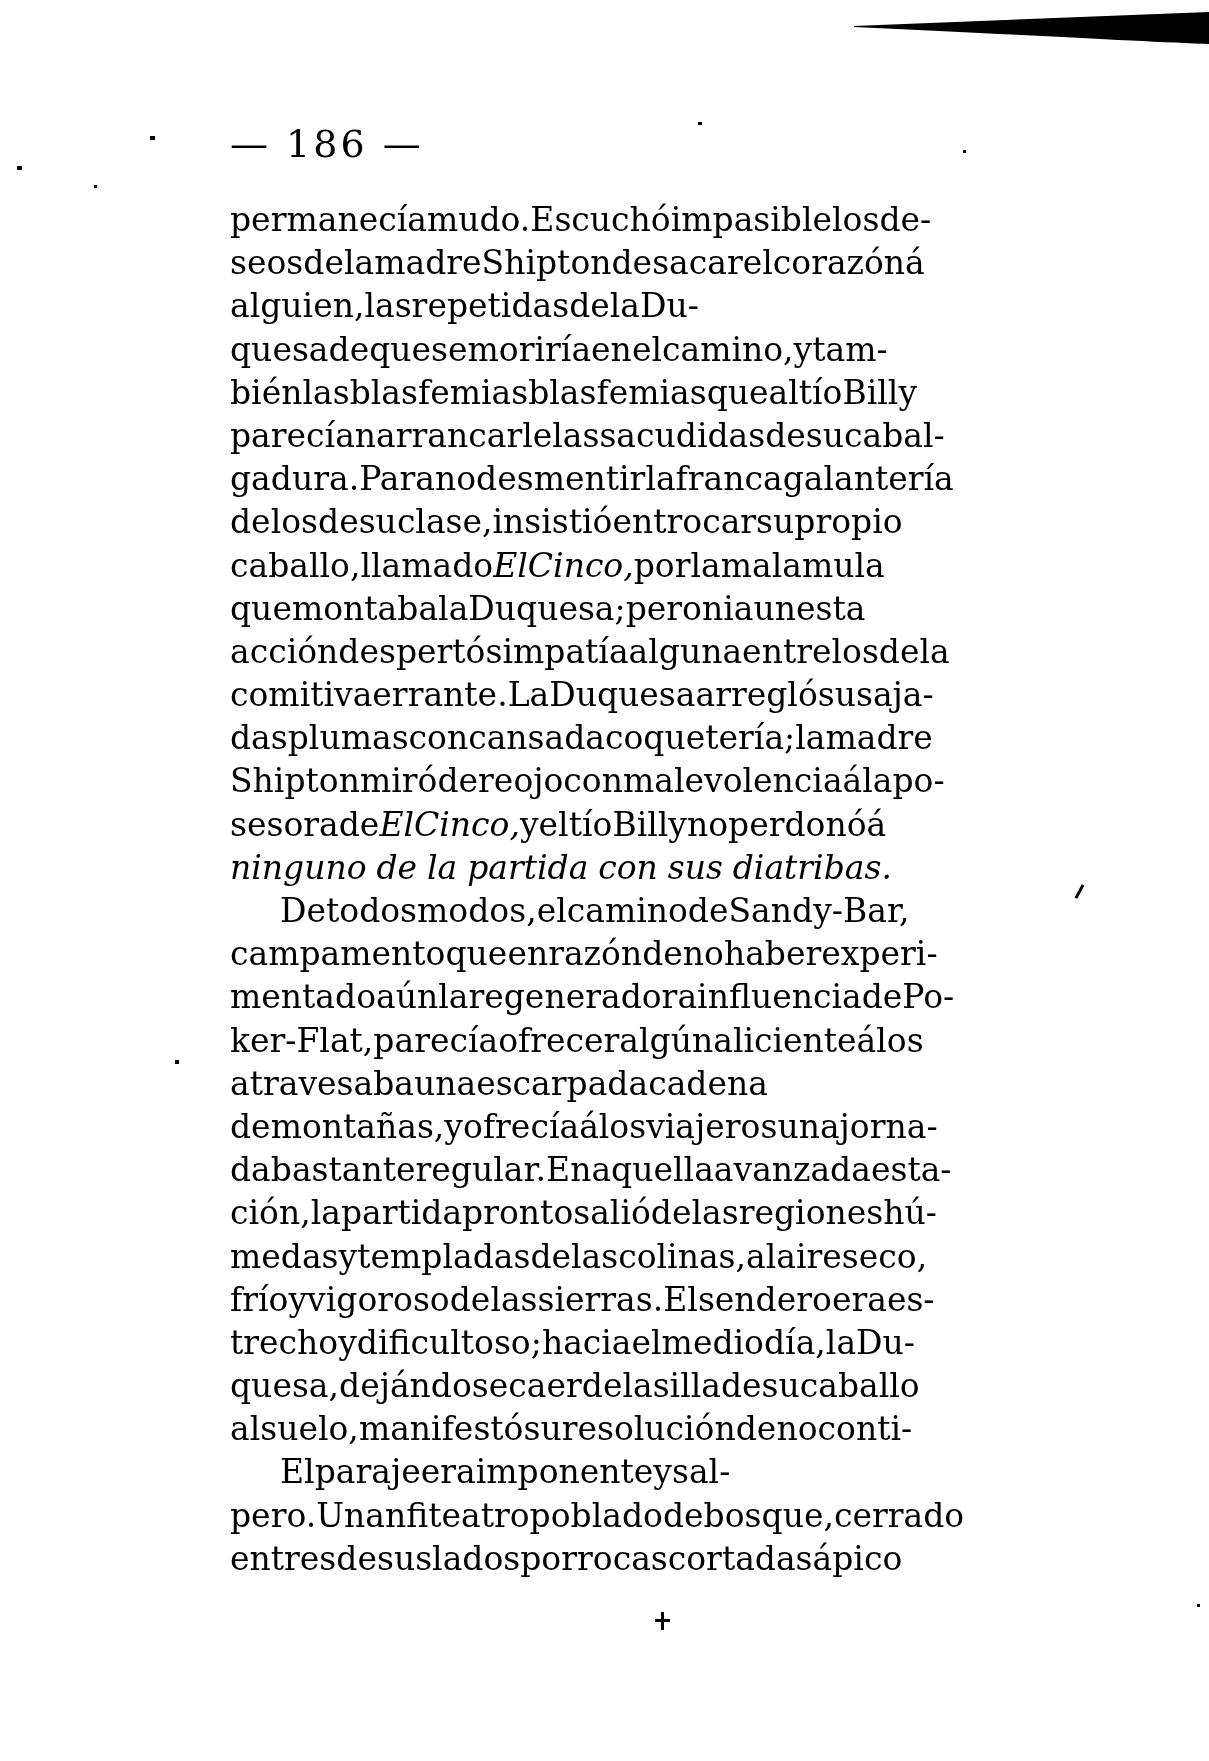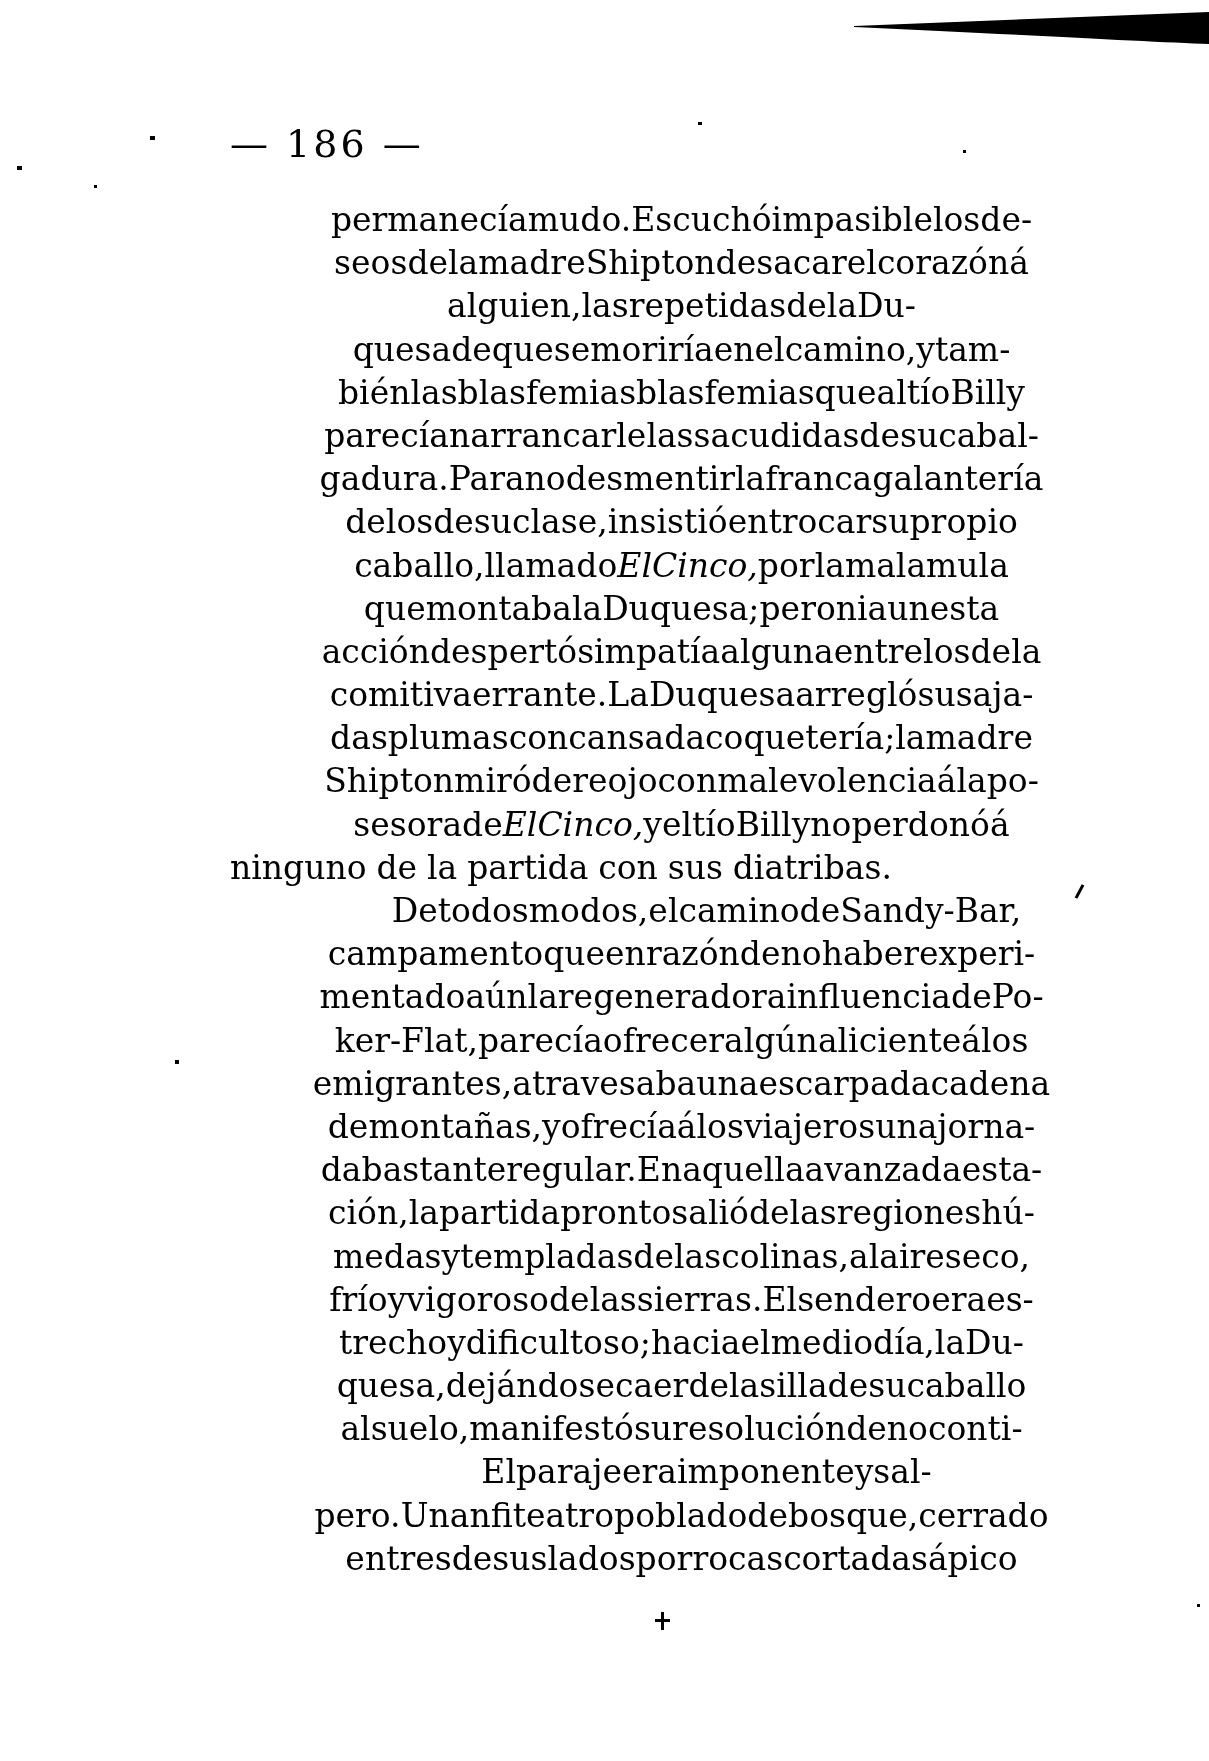--- a/index.html
+++ b/index.html
@@ -18,29 +18,29 @@
     font-size:38px;
     letter-spacing:3px;
     white-space:pre;
   }
   .text-block{
     position:absolute;
     left:230px;top:198px;width:903px;
   }
   .line{
     display:flex;
-    justify-content:center;
+    justify-content:flex-start;
     align-items:baseline;
     height:43.2px;
     font-size:33px;
     line-height:43.2px;
     white-space:pre;
   }
   .line.indent{padding-left:50px;}
-  .line.end{justify-content:flex-start;gap:0.30em;}
+  .line.end{justify-content:flex-start;gap:0.30em;font-style:italic;}
   .line span{display:inline-block;}
   .speck{
     position:absolute;
     background:#000;
   }
   .artifact-svg{
     position:absolute;left:0;top:0;
   }
 </style>
 </head>
@@ -66,21 +66,21 @@
     <div class="line"><span>acción</span><span>despertó</span><span>simpatía</span><span>alguna</span><span>entre</span><span>los</span><span>de</span><span>la</span></div>
     <div class="line"><span>comitiva</span><span>errante.</span><span>La</span><span>Duquesa</span><span>arregló</span><span>sus</span><span>aja-</span></div>
     <div class="line"><span>das</span><span>plumas</span><span>con</span><span>cansada</span><span>coquetería</span><span>;</span><span>la</span><span>madre</span></div>
     <div class="line"><span>Shipton</span><span>miró</span><span>de</span><span>reojo</span><span>con</span><span>malevolencia</span><span>á</span><span>la</span><span>po-</span></div>
     <div class="line"><span>sesora</span><span>de</span><span style="font-style: italic;">El</span><span style="font-style: italic;">Cinco,</span><span>y</span><span>el</span><span>tío</span><span>Billy</span><span>no</span><span>perdonó</span><span>á</span></div>
     <div class="line end"><span>ninguno</span><span>de</span><span>la</span><span>partida</span><span>con</span><span>sus</span><span>diatribas.</span></div>
     <div class="line indent"><span>De</span><span>todos</span><span>modos,</span><span>el</span><span>camino</span><span>de</span><span>Sandy-Bar,</span></div>
     <div class="line"><span>campamento</span><span>que</span><span>en</span><span>razón</span><span>de</span><span>no</span><span>haber</span><span>experi-</span></div>
     <div class="line"><span>mentado</span><span>aún</span><span>la</span><span>regeneradora</span><span>influencia</span><span>de</span><span>Po-</span></div>
     <div class="line"><span>ker-Flat,</span><span>parecía</span><span>ofrecer</span><span>algún</span><span>aliciente</span><span>á</span><span>los</span></div>
-    <div class="line"><span>emigrantes,</span><span>atravesaba</span><span>una</span><span>escarpada</span><span>cadena</span></div>
+    <div class="line"><span>atravesaba</span><span>una</span><span>escarpada</span><span>cadena</span></div>
     <div class="line"><span>de</span><span>montañas,</span><span>y</span><span>ofrecía</span><span>á</span><span>los</span><span>viajeros</span><span>una</span><span>jorna-</span></div>
     <div class="line"><span>da</span><span>bastante</span><span>regular.</span><span>En</span><span>aquella</span><span>avanzada</span><span>esta-</span></div>
     <div class="line"><span>ción,</span><span>la</span><span>partida</span><span>pronto</span><span>salió</span><span>de</span><span>las</span><span>regiones</span><span>hú-</span></div>
     <div class="line"><span>medas</span><span>y</span><span>templadas</span><span>de</span><span>las</span><span>colinas,</span><span>al</span><span>aire</span><span>seco,</span></div>
     <div class="line"><span>frío</span><span>y</span><span>vigoroso</span><span>de</span><span>las</span><span>sierras.</span><span>El</span><span>sendero</span><span>era</span><span>es-</span></div>
     <div class="line"><span>trecho</span><span>y</span><span>dificultoso</span><span>;</span><span>hacia</span><span>el</span><span>mediodía,</span><span>la</span><span>Du-</span></div>
     <div class="line"><span>quesa,</span><span>dejándose</span><span>caer</span><span>de</span><span>la</span><span>silla</span><span>de</span><span>su</span><span>caballo</span></div>
     <div class="line"><span>al</span><span>suelo,</span><span>manifestó</span><span>su</span><span>resolución</span><span>de</span><span>no</span><span>conti-</span></div>
     <div class="line indent"><span>El</span><span>paraje</span><span>era</span><span>imponente</span><span>y</span><span>sal-</span></div>
     <div class="line"><span>pero.</span><span>Un</span><span>anfiteatro</span><span>poblado</span><span>de</span><span>bosque,</span><span>cerrado</span></div>

